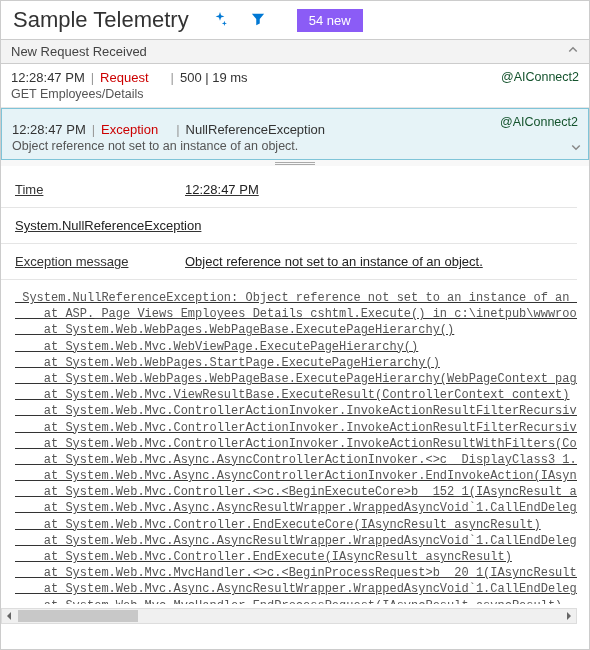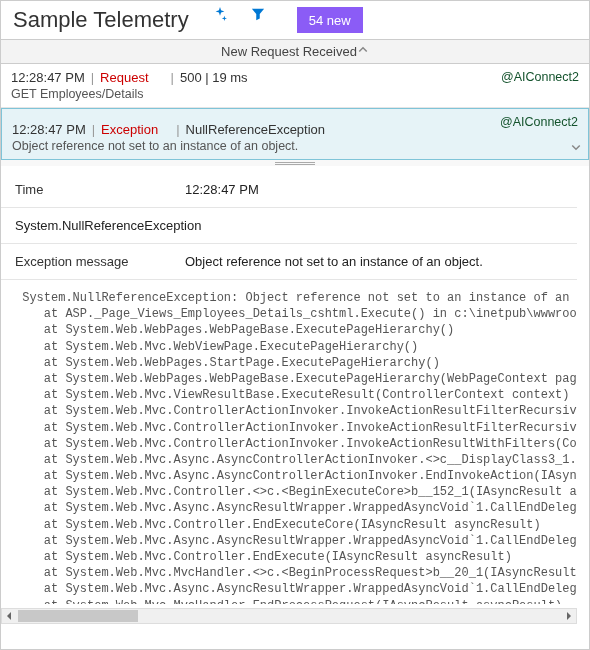--- a/index.html
+++ b/index.html
@@ -8,20 +8,21 @@
     font-size: 13px;
     color: #333;
     background: #fff;
     width: 590px;
     height: 650px;
     overflow: hidden;
     border: 1px solid #ccc;
   }
   .header {
     display: flex;
+    align-items: center;
     padding: 6px 12px 6px 12px;
     gap: 24px;
   }
   .header-title {
     font-size: 22px;
     font-weight: 400;
     color: #333;
   }
   .sparkle-icon {
     width: 14px; height: 14px;
@@ -41,21 +42,21 @@
     cursor: pointer;
   }
   .group-header {
     background: #f3f3f3;
     border-top: 1px solid #ccc;
     border-bottom: 1px solid #ccc;
     padding: 4px 10px;
     font-size: 13px;
     color: #444;
     display: flex;
-    justify-content: center;
+    justify-content: space-between;
     align-items: center;
   }
   .chevron {
     width: 12px; height: 12px;
     color: #888;
   }
   .event-row {
     padding: 6px 10px 6px 10px;
     border-bottom: 1px solid #e5e5e5;
     display: flex;
@@ -102,20 +103,21 @@
     justify-content: center;
     cursor: ns-resize;
   }
   .splitter-grip {
     width: 40px; height: 3px;
     border-top: 1px solid #aaa;
     border-bottom: 1px solid #aaa;
   }
   .details {
     padding: 6px 12px 0 0;
+    text-decoration: underline;
   }
   .detail-row {
     display: flex;
     padding: 10px 14px;
     border-bottom: 1px solid #e5e5e5;
   }
   .detail-label {
     width: 170px;
     color: #333;
     font-size: 13px;

